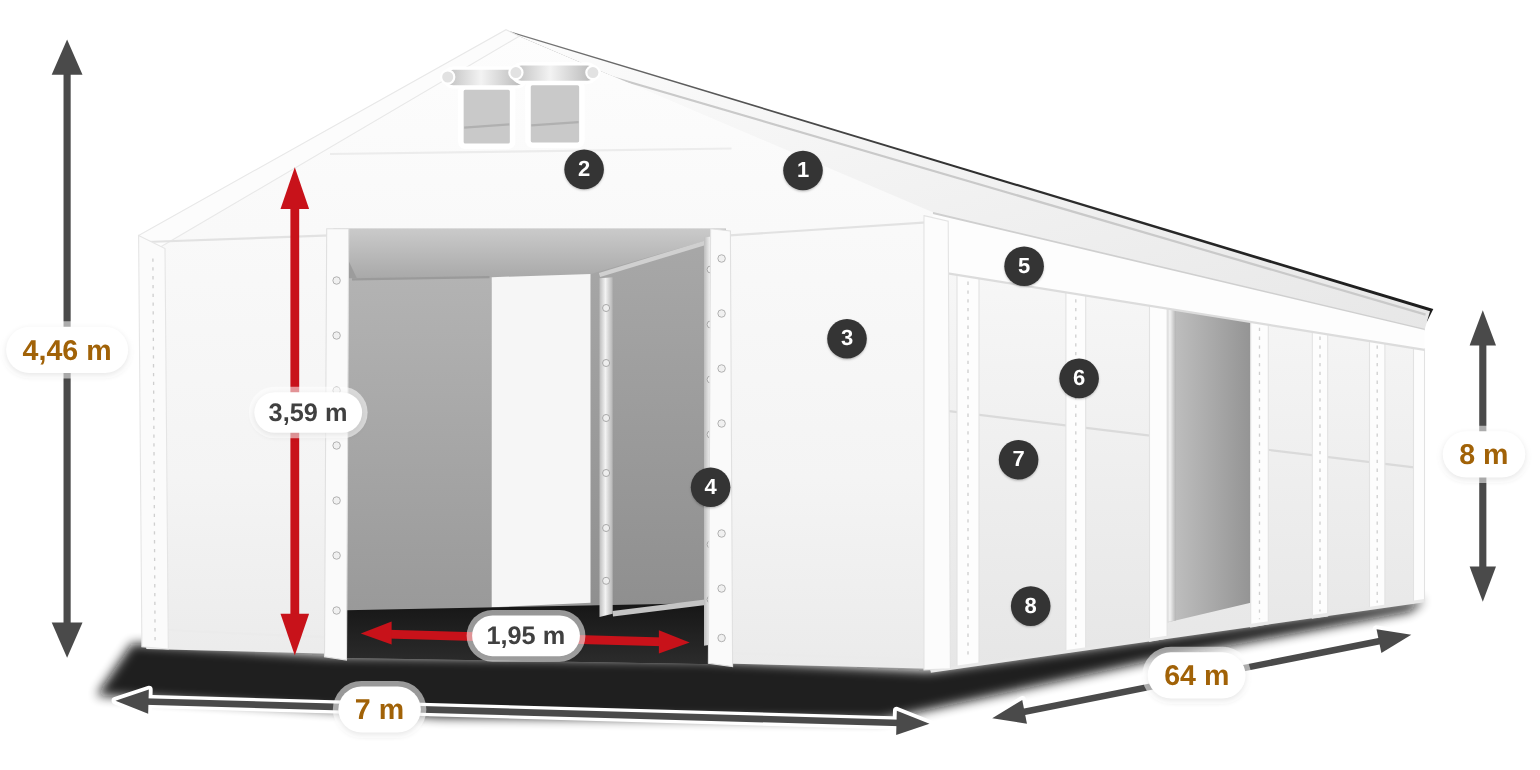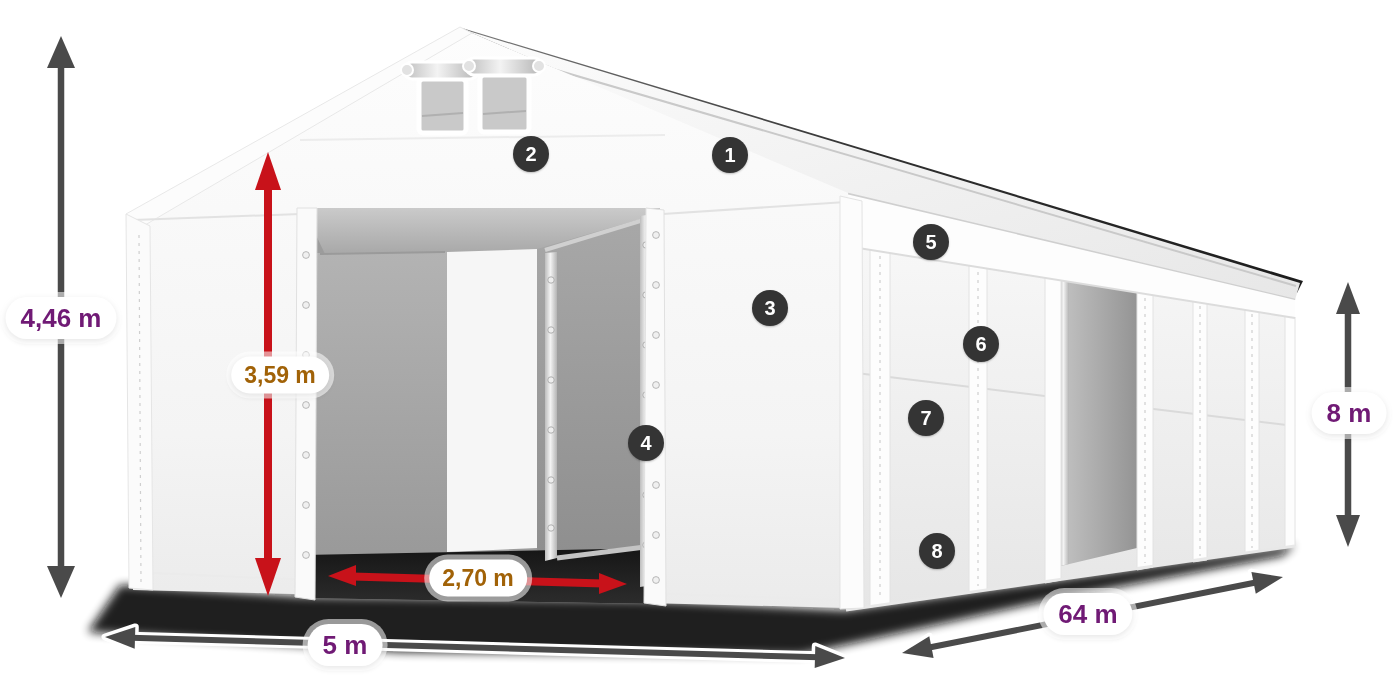--- a/index.html
+++ b/index.html
@@ -4,25 +4,25 @@
 <style>
   html,body{margin:0;padding:0;background:#ffffff;}
   .stage{
     position:relative;width:1400px;height:700px;overflow:hidden;
     background:#ffffff;font-family:"Liberation Sans",sans-serif;
   }
   .stage svg{position:absolute;left:0;top:0;}
   .pill{
     position:absolute;transform:translate(-50%,-50%);
     background:#ffffff;border-radius:40px;white-space:nowrap;
-    font-weight:700;font-size:26px;line-height:1;color:#701a75;
+    font-weight:700;font-size:26px;line-height:1;color:#a16207;
     padding:8px 15px;
     box-shadow:0 0 0 5px rgba(255,255,255,.55),0 2px 6px rgba(0,0,0,.22);
   }
-  .pill.red{color:#a16207;font-size:23px;padding:7px 13px;}
+  .pill.red{color:#404040;font-size:23px;padding:7px 13px;}
   .badge{
     position:absolute;transform:translate(-50%,-50%);
     width:36px;height:36px;border-radius:50%;background:#343434;
     color:#ffffff;display:flex;align-items:center;justify-content:center;
     font-weight:700;font-size:20px;
     box-shadow:0 1px 2px rgba(0,0,0,.25);
   }
 </style>
 </head>
 <body>
@@ -252,22 +252,22 @@
 
     <g>
       <line x1="352" y1="576.5" x2="603" y2="583.5" stroke="#c8121a" stroke-width="8"></line>
       <polygon points="328,576 356,565 356,586" fill="#c8121a"></polygon>
       <polygon points="627,584 599,573 599,594" fill="#c8121a"></polygon>
     </g>
   </svg>
 
   <div class="pill" style="left:61px;top:318px">4,46 m</div>
   <div class="pill red" style="left:280px;top:375px">3,59 m</div>
-  <div class="pill red" style="left:478px;top:578px">2,70 m</div>
-  <div class="pill" style="left:345px;top:645px">5 m</div>
+  <div class="pill red" style="left:478px;top:578px">1,95 m</div>
+  <div class="pill" style="left:345px;top:645px">7 m</div>
   <div class="pill" style="left:1088px;top:614px">64 m</div>
   <div class="pill" style="left:1349px;top:413px">8 m</div>
 
   <div class="badge" style="left:730px;top:155px">1</div>
   <div class="badge" style="left:531px;top:154px">2</div>
   <div class="badge" style="left:770px;top:308px">3</div>
   <div class="badge" style="left:646px;top:443px">4</div>
   <div class="badge" style="left:931px;top:242px">5</div>
   <div class="badge" style="left:981px;top:344px">6</div>
   <div class="badge" style="left:926px;top:418px">7</div>

